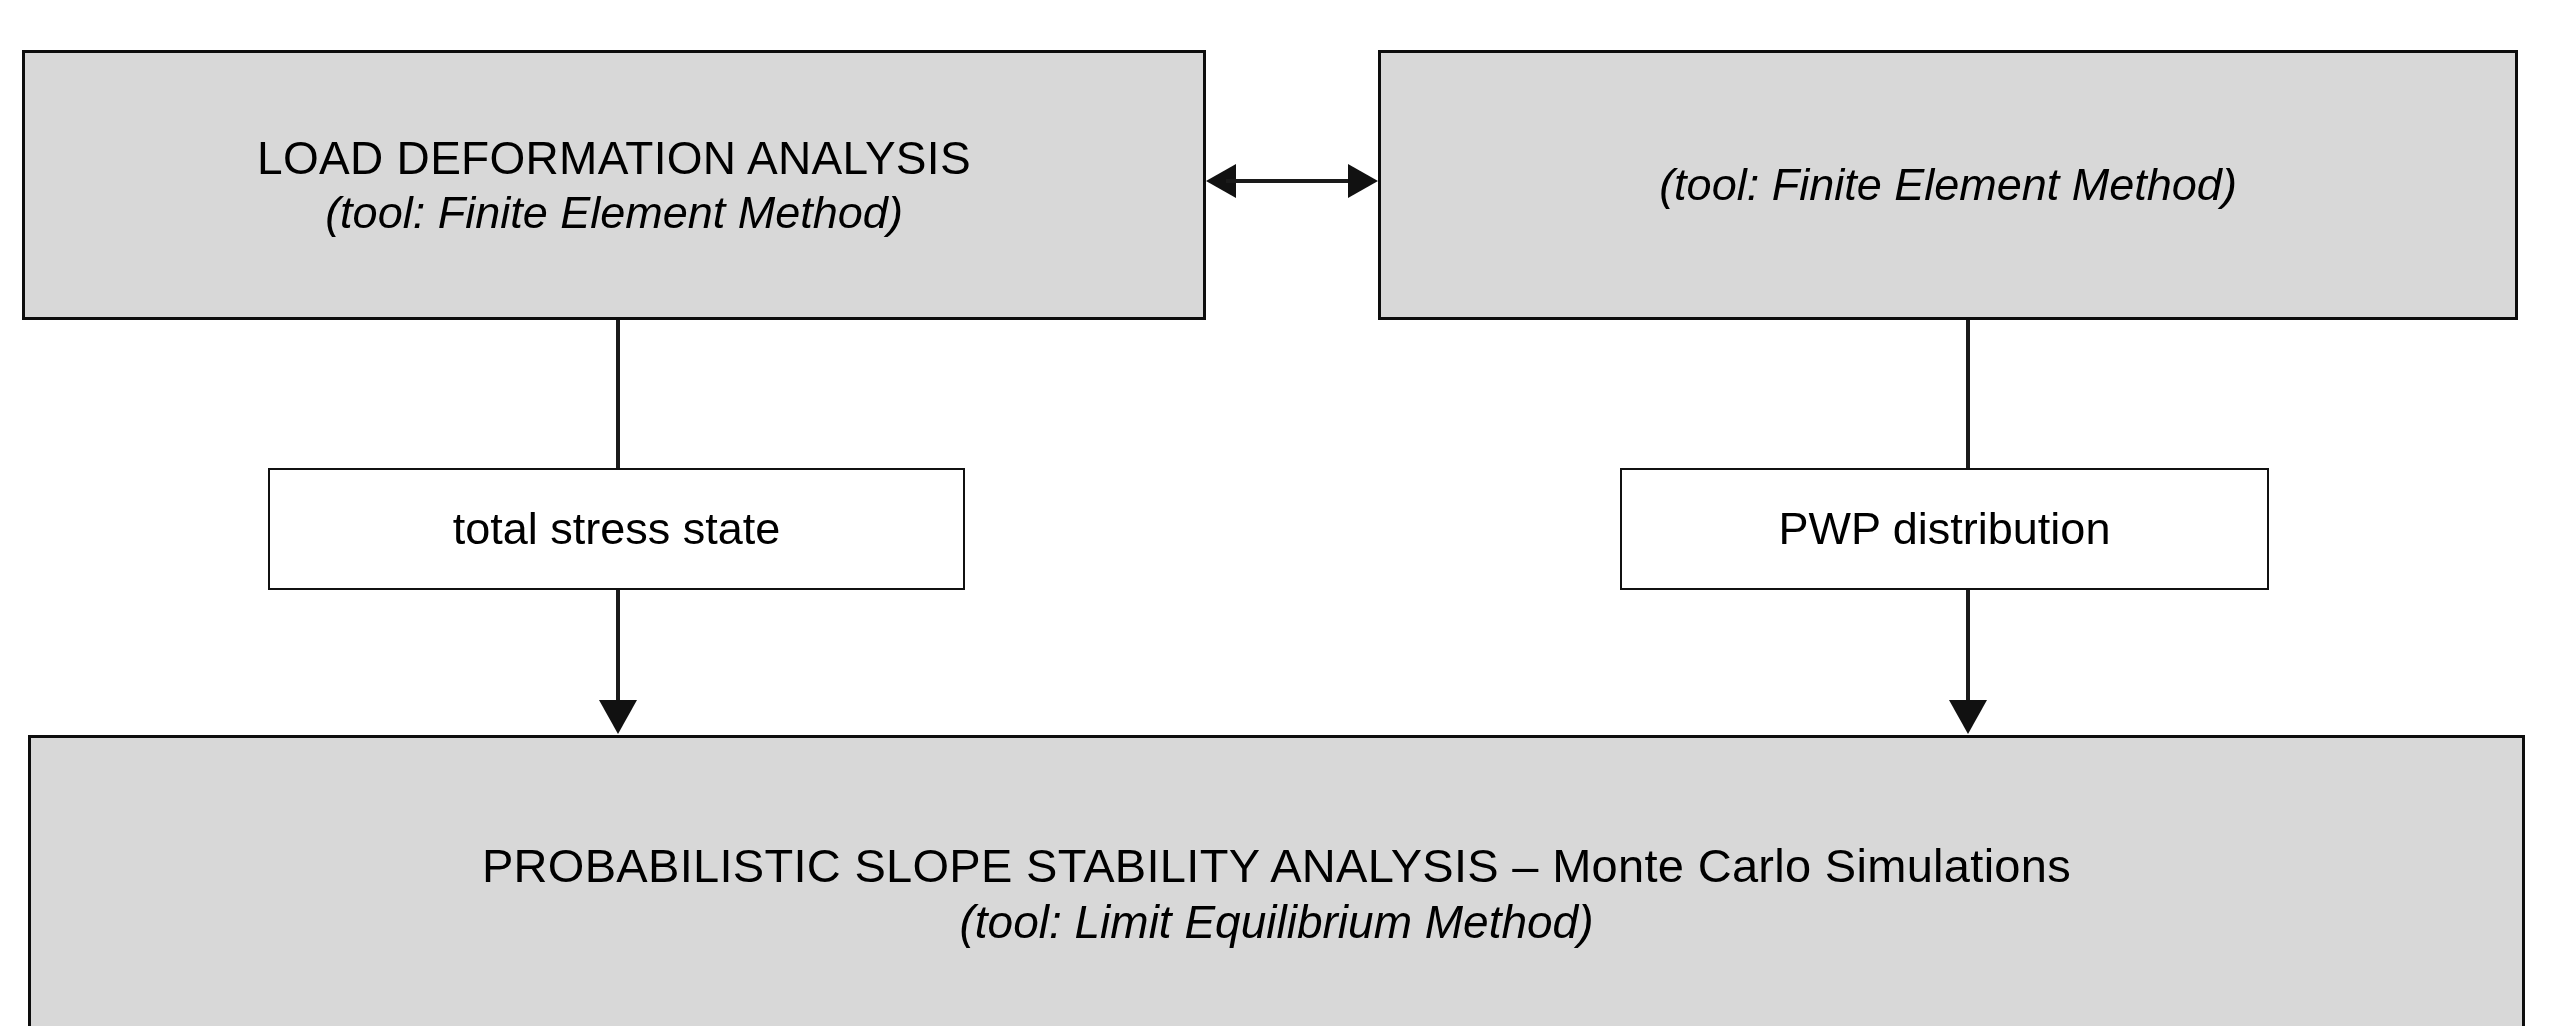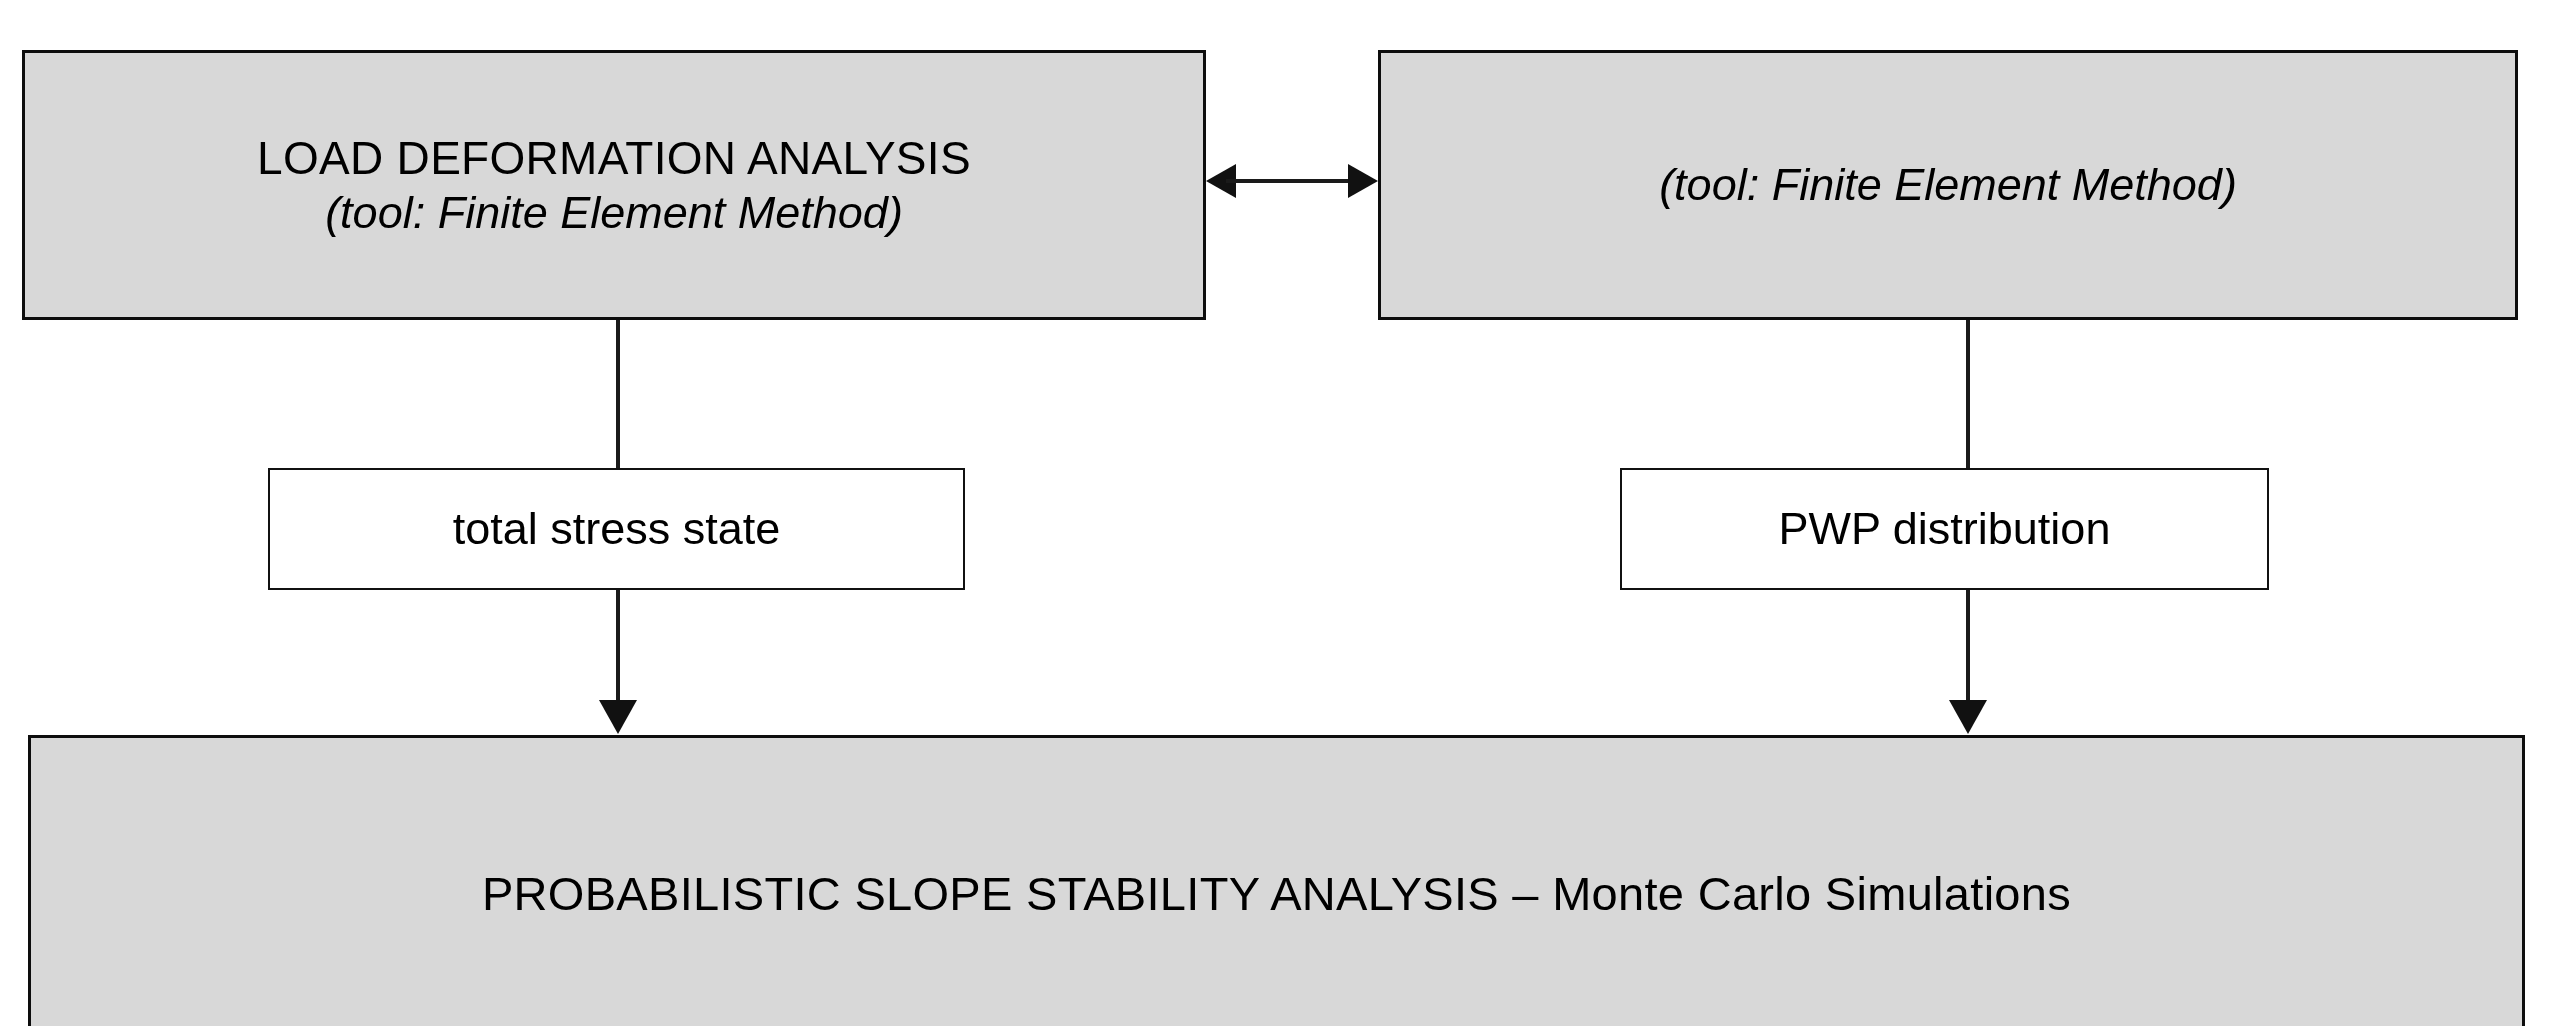--- a/index.html
+++ b/index.html
@@ -190,15 +190,16 @@
   <div class="data-box" id="label-total-stress-state">
     <span>total stress state</span>
   </div>
 
   <div class="data-box" id="label-pwp-distribution">
     <span>PWP distribution</span>
   </div>
 
   <div class="process-box" id="box-probabilistic">
     <div class="process-title">PROBABILISTIC SLOPE STABILITY ANALYSIS – Monte Carlo Simulations</div>
+    <div class="process-tool">(tool: Limit Equilibrium Method)</div>
   </div>
 
 </div>
 
 </body></html>

